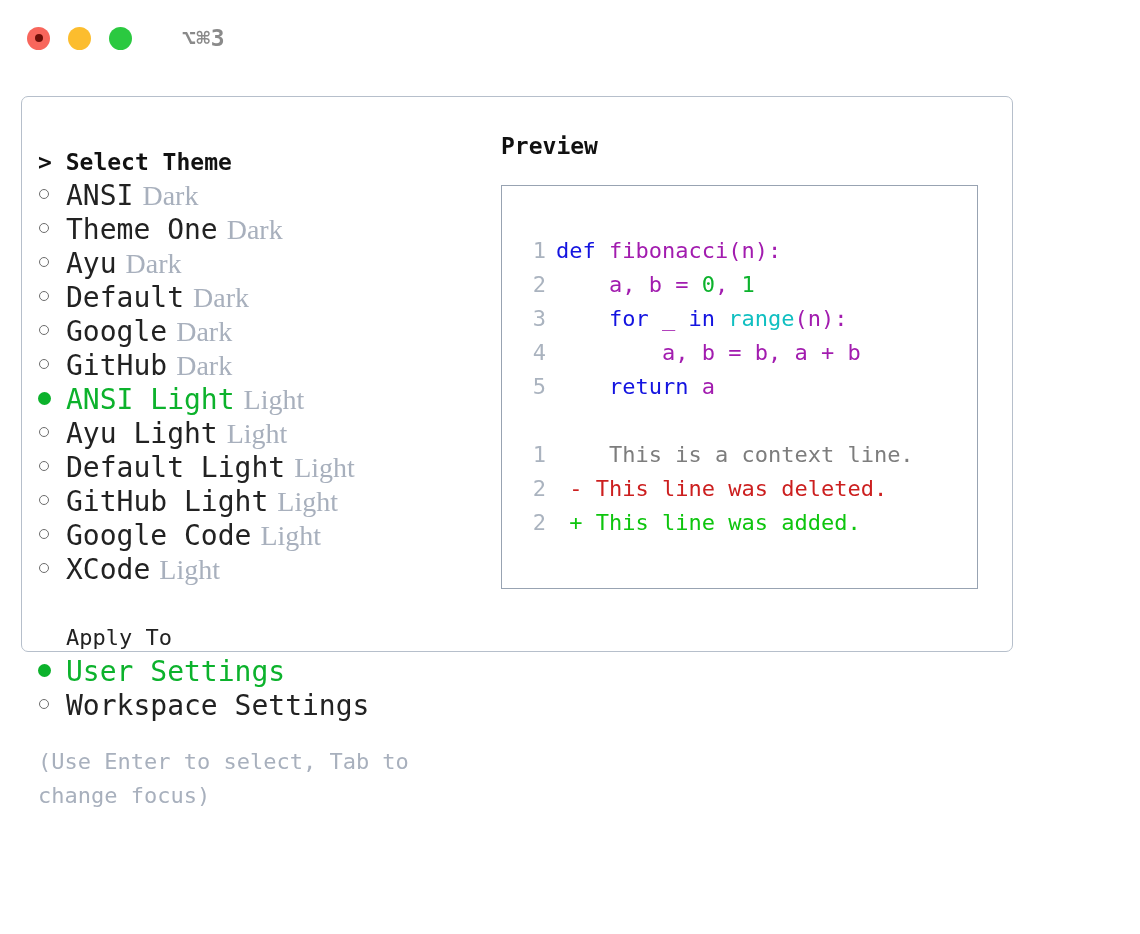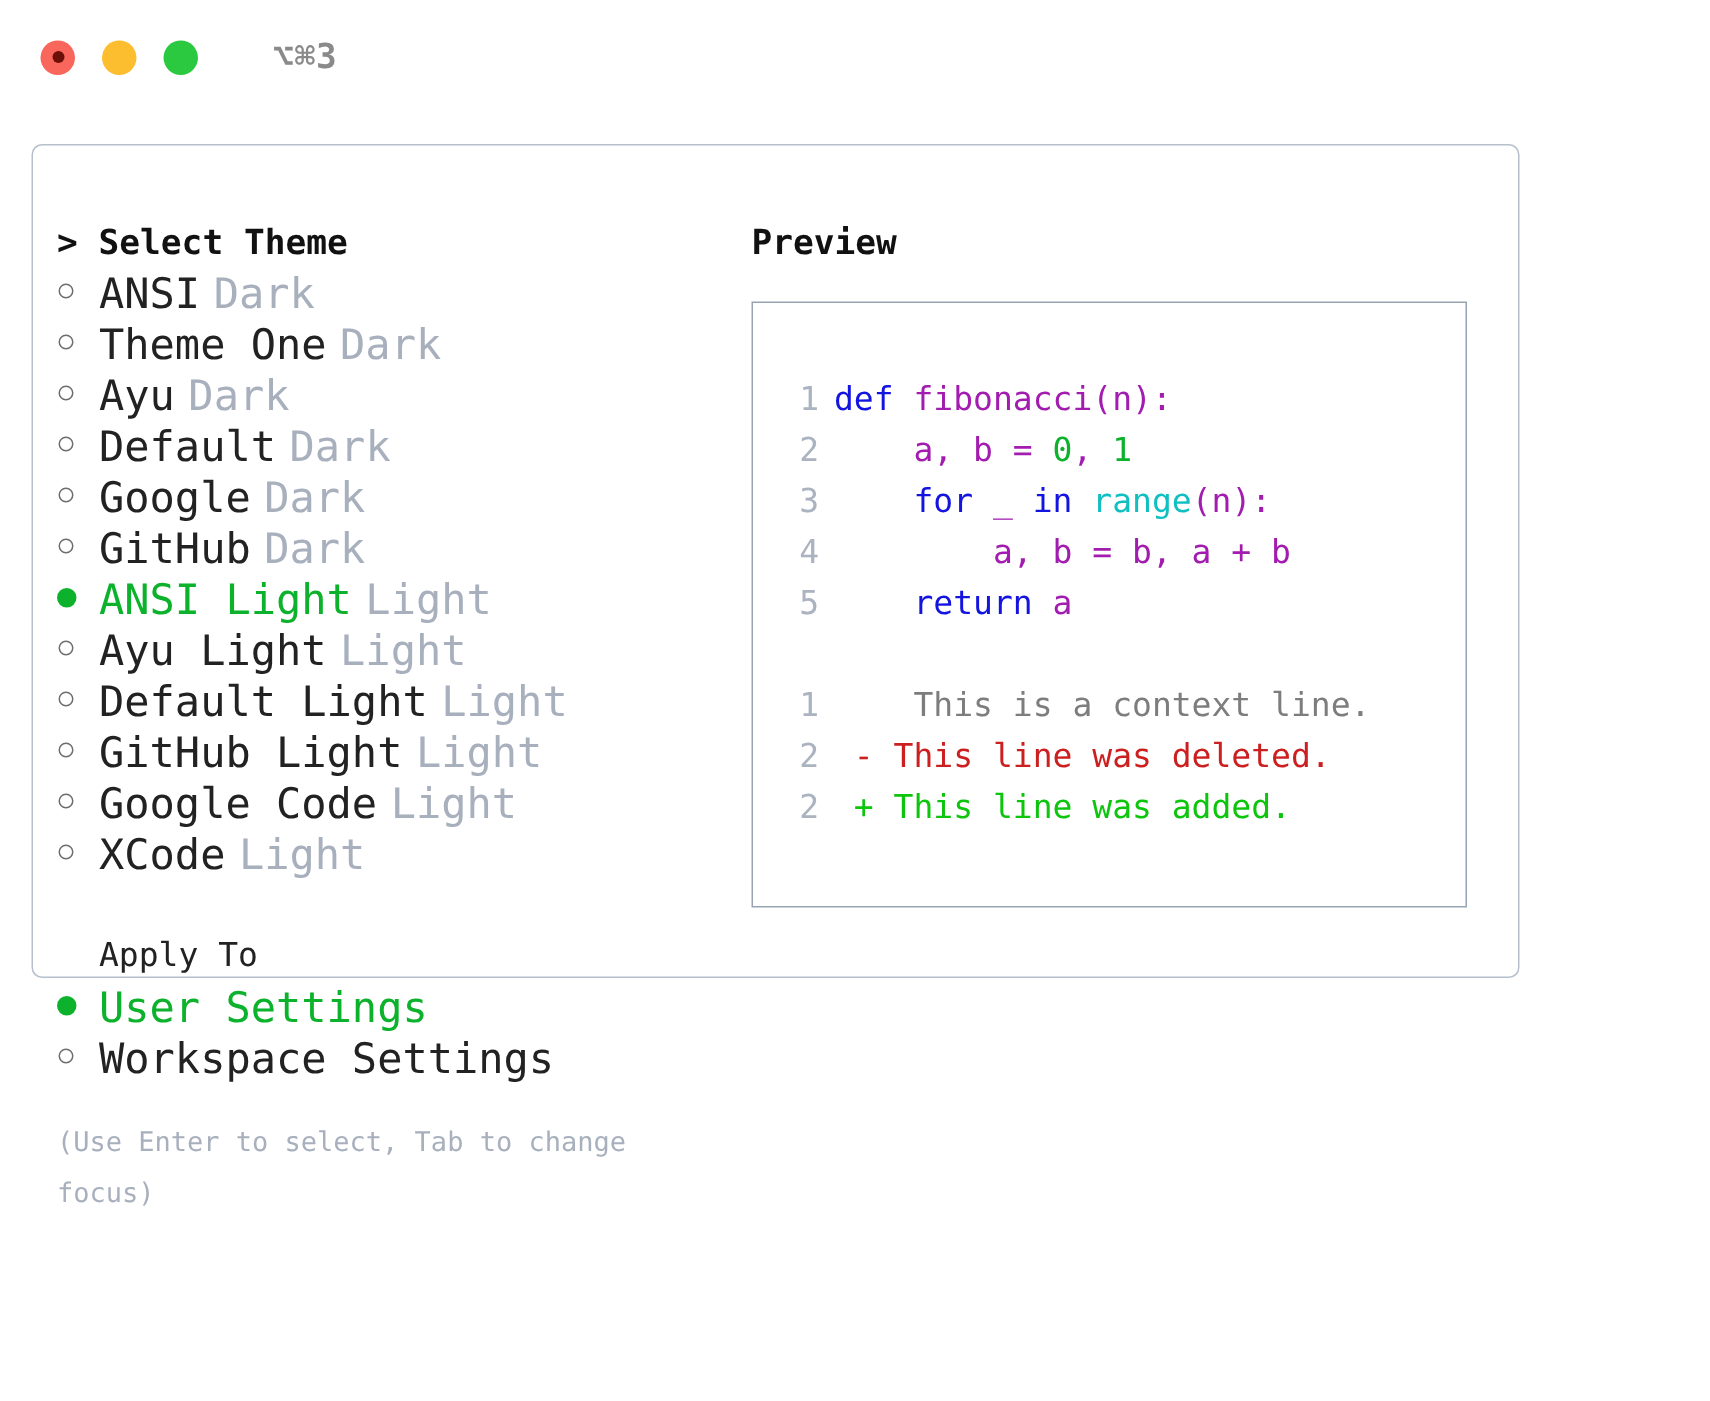--- a/index.html
+++ b/index.html
@@ -82,21 +82,21 @@
   }
   .left-col {
     position: absolute;
     left: 16px;
     top: 48px;
     width: 440px;
   }
   .right-col {
     position: absolute;
     left: 479px;
-    top: 48px;
+    top: 32px;
     width: 500px;
   }
   
   .heading {
     font-size: 23px;
     font-weight: bold;
     color: #111111;
     line-height: 34px;
     white-space: pre;
   }
@@ -141,25 +141,26 @@
     height: 13px;
     border-radius: 50%;
     background: #0cb22c;
     box-sizing: border-box;
   }
   .opt-name { color: #222222; }
   .option.selected .opt-name { color: #0cb22c; }
   .opt-cat {
     color: #a8b0bd;
     margin-left: 9px;
+    font-family: Liberation Serif, serif;
   }
   .spacer-row { height: 34px; }
   .hint {
     margin-top: 22px;
-    font-size: 18px;
+    font-size: 22px;
     line-height: 34px;
     color: #a8b0bd;
     width: 400px;
   }
   
   .preview-box {
     margin-top: 22px;
     width: 477px;
     height: 404px;
     border: 1.8px solid #98a3b2;

